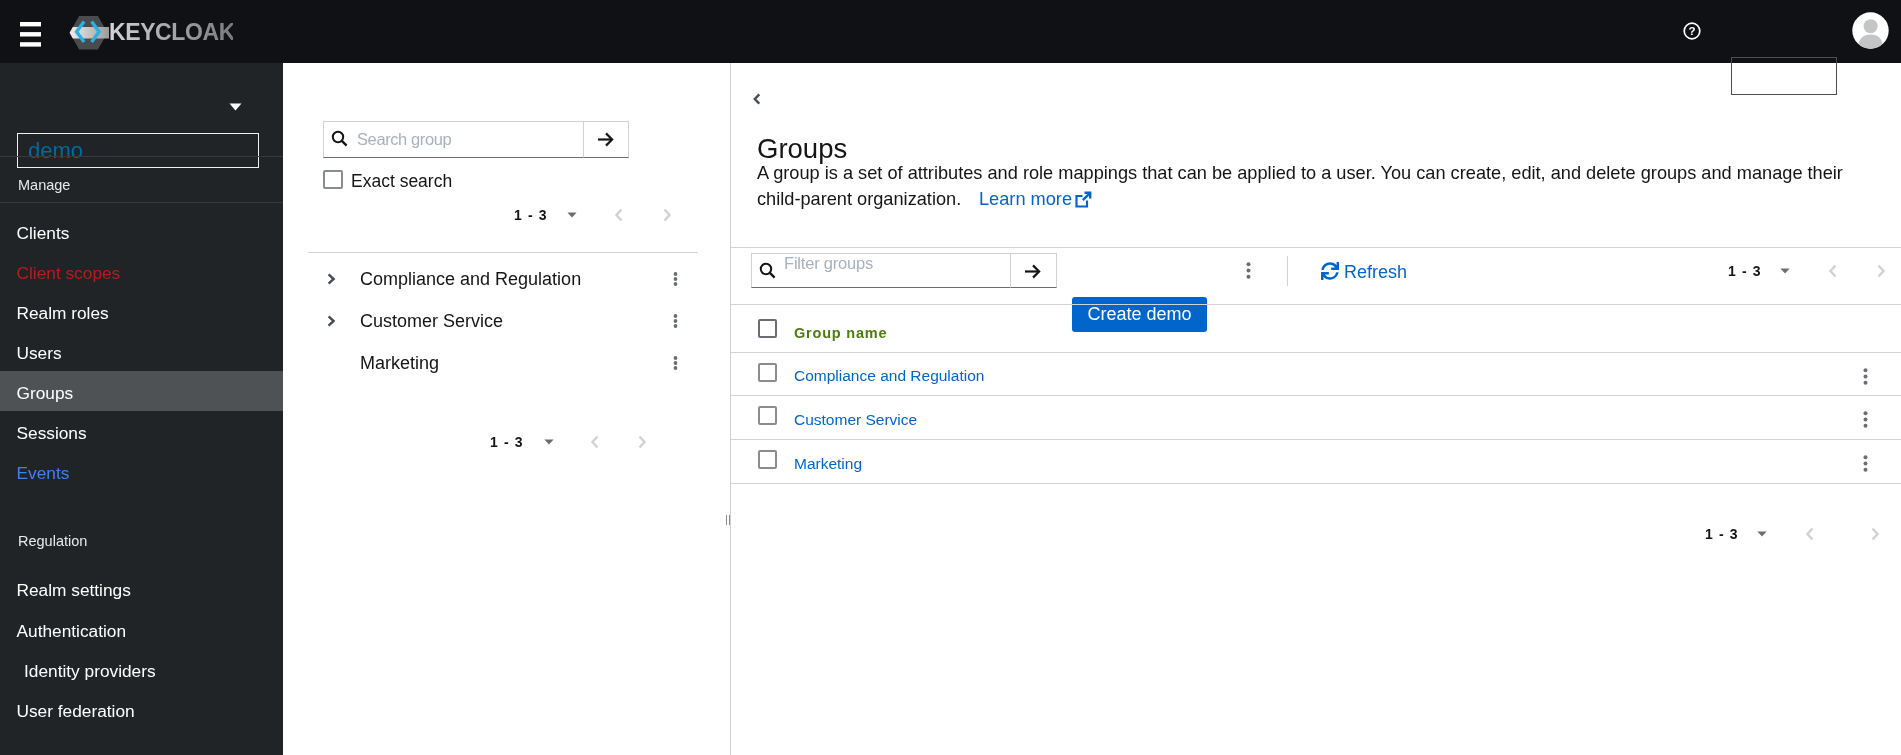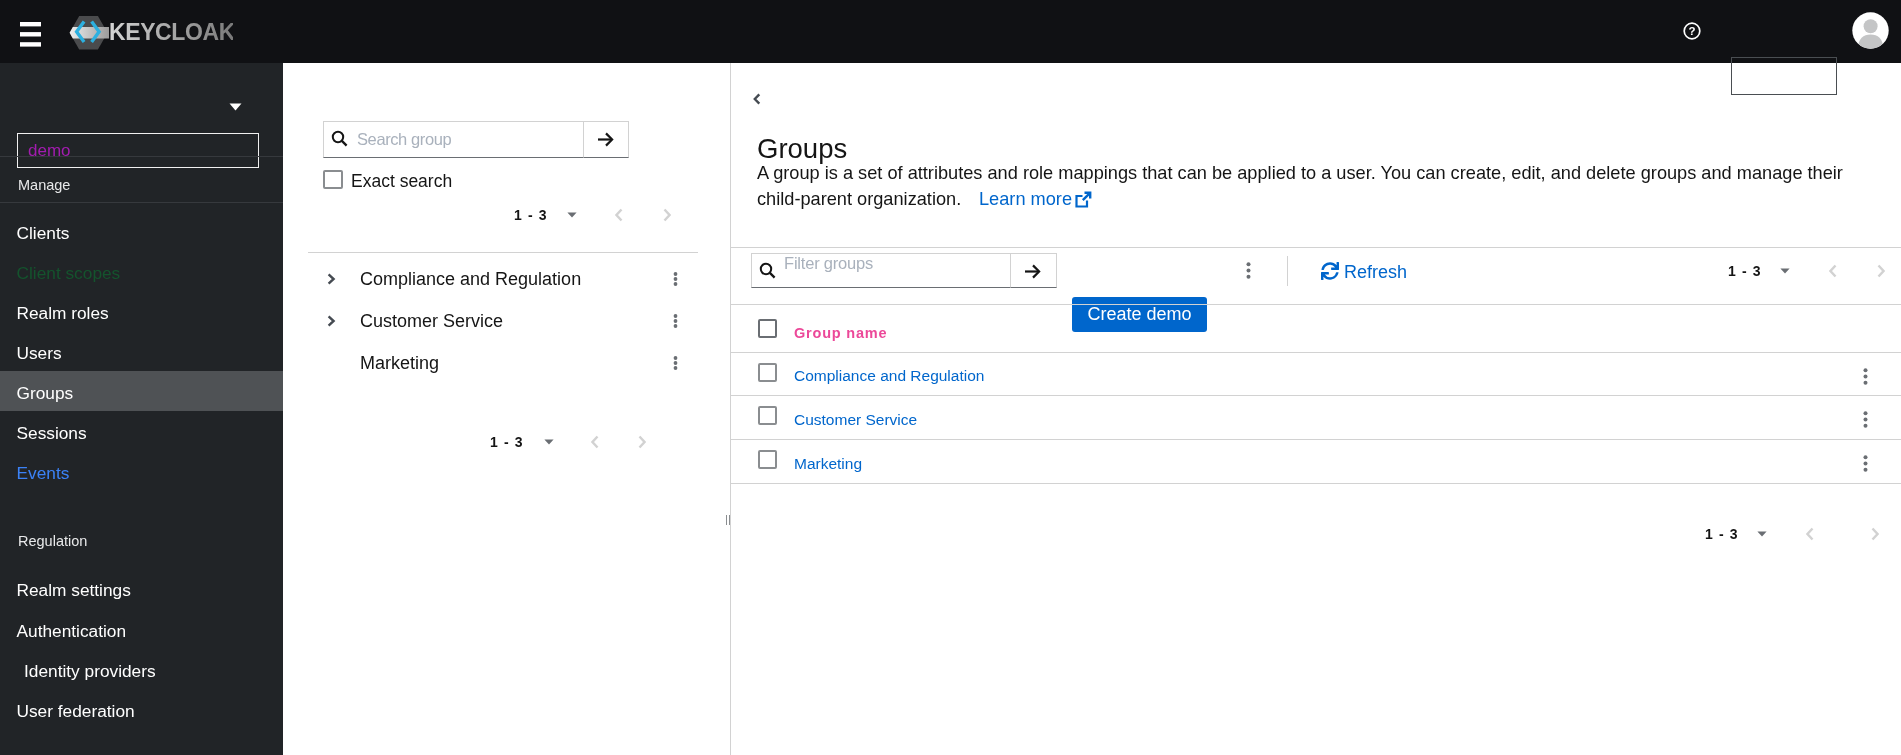--- a/index.html
+++ b/index.html
@@ -59,33 +59,33 @@
   <circle cx="18.5" cy="18.5" r="18.2" fill="#fff"></circle>
   <g clip-path="url(#avc)">
     <circle cx="18.6" cy="14.2" r="7" fill="#c4c5c6"></circle>
     <path d="M5.8,38 C5.8,27 11.2,22.6 18.6,22.6 C26,22.6 31.4,27 31.4,38 Z" fill="#c4c5c6"></path>
   </g>
 </svg>
 
 <div class="abs" id="side" style="left:0;top:63px;width:283px;height:692px;background:#212427;"></div>
 
 <div class="abs ctr" style="left:17px;top:89px;width:242px;height:35px;border:1px solid #f0f0f0;">
-  <span style="color:#a21caf;font-size:17px;margin-left:10px;">demo</span>
+  <span style="color:#0369a1;font-size:22px;margin-left:10px;">demo</span>
 </div>
 <svg class="abs" style="left:229px;top:103px;" width="13" height="8" viewBox="0 0 13 8">
     <polygon points="0.5,0.5 12.5,0.5 6.5,7.5" fill="#fff"></polygon>
   </svg>
 
 <div class="abs" style="left:0;top:156px;width:283px;height:1px;background:#36393d;"></div>
 <div class="abs" style="left:18px;top:177px;font-size:14.5px;color:#e8e9ea;">Manage</div>
 <div class="abs" style="left:0;top:202px;width:283px;height:1px;background:#36393d;"></div>
 
 <div class="abs" style="left:0;top:370.5px;width:283px;height:40px;background:#4f5255;"></div>
 <div class="abs" style="left:16.5px;top:223px;font-size:17.3px;color:#fff;">Clients</div>
-<div class="abs" style="left:16.5px;top:263px;font-size:17.3px;color:#14532d;">Client scopes</div>
+<div class="abs" style="left:16.5px;top:263px;font-size:17.3px;color:#b91c1c;">Client scopes</div>
 <div class="abs" style="left:16.5px;top:303px;font-size:17.3px;color:#fff;">Realm roles</div>
 <div class="abs" style="left:16.5px;top:343px;font-size:17.3px;color:#fff;">Users</div>
 <div class="abs" style="left:16.5px;top:383px;font-size:17.3px;color:#fff;">Groups</div>
 <div class="abs" style="left:16.5px;top:423px;font-size:17.3px;color:#fff;">Sessions</div>
 <div class="abs" style="left:16.5px;top:463px;font-size:17.3px;color:#3b82f6;">Events</div>
 
 <div class="abs" style="left:18px;top:533px;font-size:14.5px;color:#e8e9ea;">Regulation</div>
 <div class="abs" style="left:16.5px;top:580px;font-size:17.3px;color:#fff;">Realm settings</div>
 <div class="abs" style="left:16.5px;top:621px;font-size:17.3px;color:#fff;">Authentication</div>
 <div class="abs" style="left:24px;top:661px;font-size:17.3px;color:#fff;">Identity providers</div>
@@ -216,21 +216,21 @@
     <path d="M1.5,1.5 L6.5,7 L1.5,12.5" fill="none" stroke="#d2d2d2" stroke-width="2.4"></path>
   </svg>
 
 <div class="abs" style="left:731px;top:304px;width:1170px;height:1px;background:#d2d2d2;"></div>
 <div class="abs" style="left:731px;top:352px;width:1170px;height:1px;background:#d2d2d2;"></div>
 <div class="abs" style="left:731px;top:395px;width:1170px;height:1px;background:#d2d2d2;"></div>
 <div class="abs" style="left:731px;top:439px;width:1170px;height:1px;background:#d2d2d2;"></div>
 <div class="abs" style="left:731px;top:483px;width:1170px;height:1px;background:#d2d2d2;"></div>
 
 <div class="abs" style="left:758px;top:319px;width:19px;height:19px;border:2px solid #6a6e73;border-radius:2px;"></div>
-<div class="abs bold" style="left:794px;top:325px;font-size:14.5px;letter-spacing:0.8px;color:#ec4899;">Group name</div>
+<div class="abs bold" style="left:794px;top:325px;font-size:14.5px;letter-spacing:0.8px;color:#4d7c0f;">Group name</div>
 
 <div class="abs" style="left:758px;top:363px;width:19px;height:19px;border:2px solid #8a8d90;border-radius:2px;"></div>
 <div class="abs" style="left:794px;top:367px;font-size:15.5px;color:#0066cc;">Compliance and Regulation</div>
 <svg class="abs" style="left:1863px;top:368px;" width="5" height="17" viewBox="0 0 5 17">
   <circle cx="2.5" cy="2.2" r="2" fill="#6a6e73"></circle>
     <circle cx="2.5" cy="8.5" r="2" fill="#6a6e73"></circle>
     <circle cx="2.5" cy="14.8" r="2" fill="#6a6e73"></circle>
 </svg>
 
 <div class="abs" style="left:758px;top:406px;width:19px;height:19px;border:2px solid #8a8d90;border-radius:2px;"></div>

